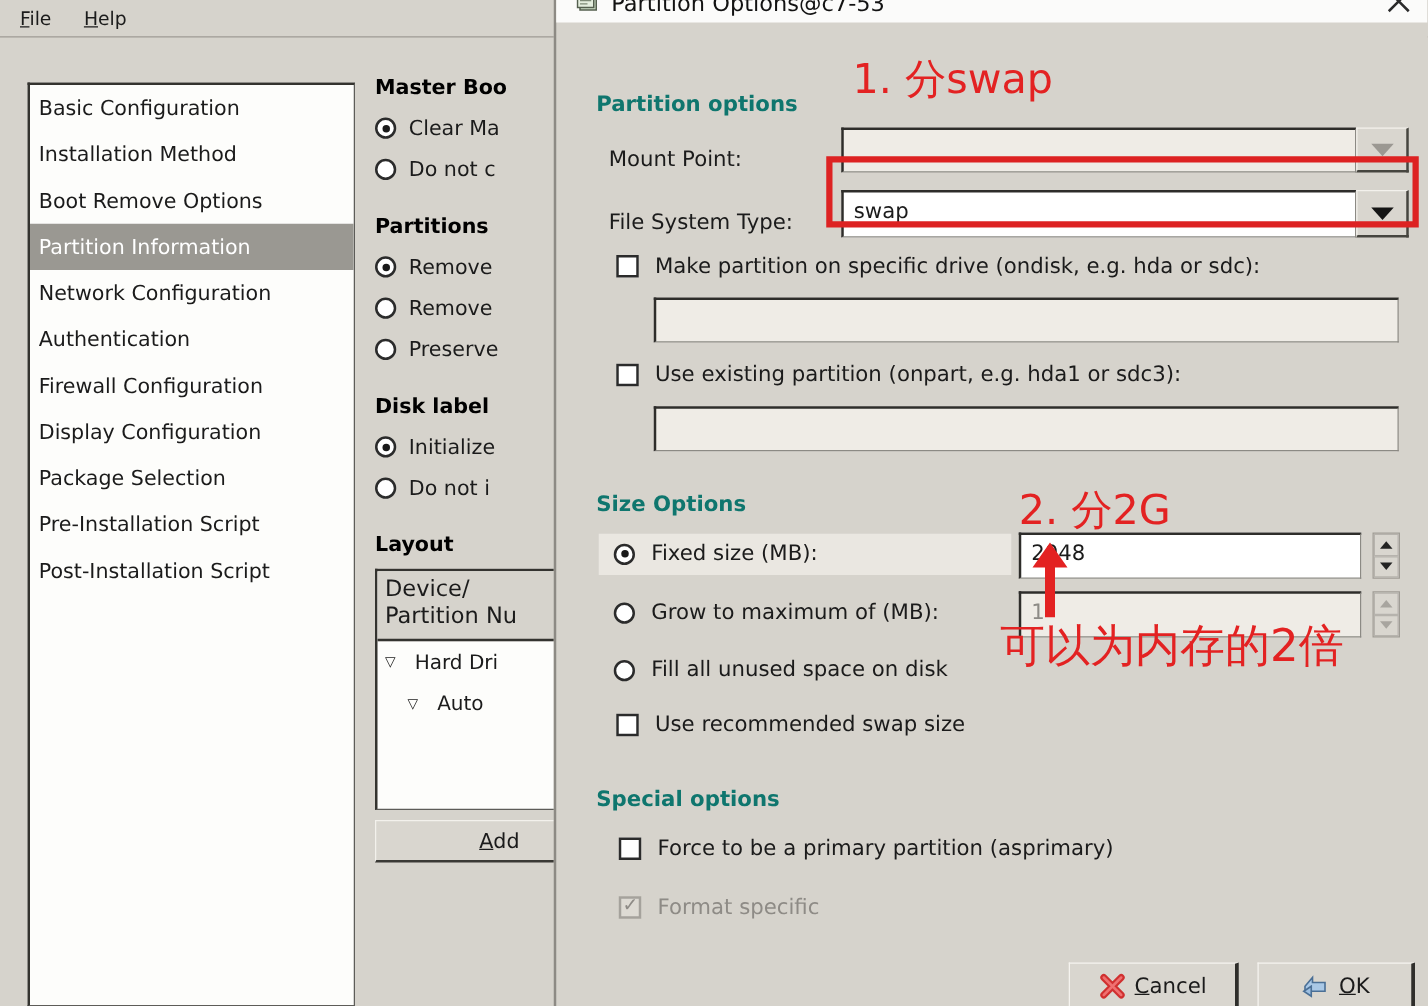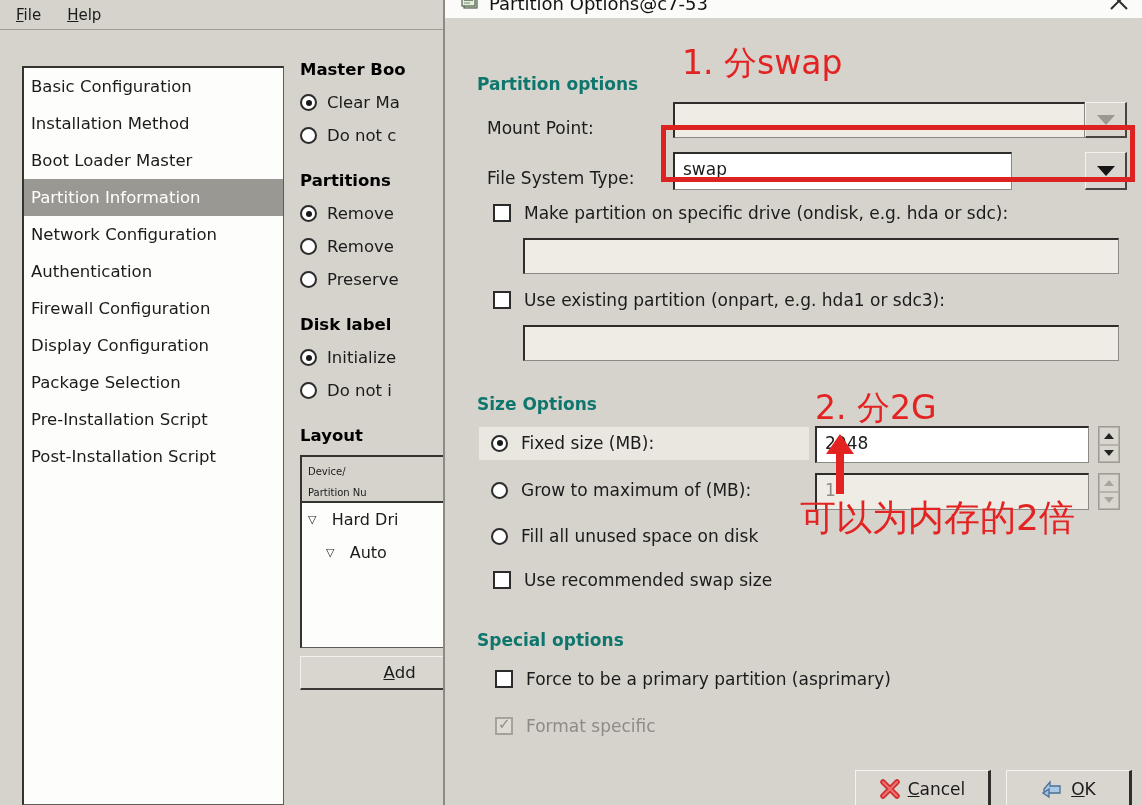--- a/index.html
+++ b/index.html
@@ -75,22 +75,22 @@
   .layout-tree {
     margin-top: 10px;
     border: 1px solid #5d5c58;
     border-top: 2px solid #34332f;
     border-left: 2px solid #34332f;
     background: #fdfdfb;
     width: 200px; height: 193px;
   }
   .tree-head {
     background: #d6d3cc; border-bottom: 2px solid #34332f;
-    padding: 4px 6px; font-size: 10px; line-height: 21px;
-    height: 46px;
+    padding: 4px 6px; font-size: 18px; line-height: 21px;
+    height: 56px;
   }
   .tree-row { padding: 7px 6px; font-size: 16px; white-space: nowrap; }
   .tri { display: inline-block; font-size: 11px; transform: translateY(-2px); }
   .add-btn {
     margin-top: 8px; width: 200px; height: 34px;
     background: #d9d6cf;
     border: 1px solid #9e9b94;
     border-top-color: #f3f1ec; border-left-color: #f3f1ec;
     border-bottom: 2px solid #3a3935; border-right: 2px solid #3a3935;
     display: flex; align-items: center; justify-content: center;
@@ -220,21 +220,21 @@
   <div class="app-window">
 
     <div class="menubar">
       <div class="menu-item"><span class="mn">F</span><span>ile</span></div>
       <div class="menu-item"><span class="mn">H</span><span>elp</span></div>
     </div>
 
     <div class="sidebar-list">
       <div class="sb-item">Basic Configuration</div>
       <div class="sb-item">Installation Method</div>
-      <div class="sb-item">Boot Loader Master</div>
+      <div class="sb-item">Boot Remove Options</div>
       <div class="sb-item selected">Partition Information</div>
       <div class="sb-item">Network Configuration</div>
       <div class="sb-item">Authentication</div>
       <div class="sb-item">Firewall Configuration</div>
       <div class="sb-item">Display Configuration</div>
       <div class="sb-item">Package Selection</div>
       <div class="sb-item">Pre-Installation Script</div>
       <div class="sb-item">Post-Installation Script</div>
     </div>
 
@@ -315,21 +315,21 @@
 
       <div class="lbl" style="left:42px; top:100px;">Mount Point:</div>
       <div class="field" style="left:228px; top:84px; width:412px; height:36px;">
         <div class="val"></div>
       </div>
       <div class="combo-btn" style="left:640px; top:84px; width:42px; height:36px;">
         <span class="arrow-dn dim"></span>
       </div>
 
       <div class="lbl" style="left:42px; top:150px;">File System Type:</div>
-      <div class="field active" style="left:228px; top:134px; width:339px; height:38px;">
+      <div class="field active" style="left:228px; top:134px; width:412px; height:38px;">
         <div class="val">swap</div>
       </div>
       <div class="combo-btn" style="left:640px; top:134px; width:42px; height:38px;">
         <span class="arrow-dn"></span>
       </div>
 
       <div class="chk-row" style="left:48px; top:185px;">
         <span class="chk"></span>
         <span class="ctext">Make partition on specific drive (ondisk, e.g. hda or sdc):</span>
       </div>

